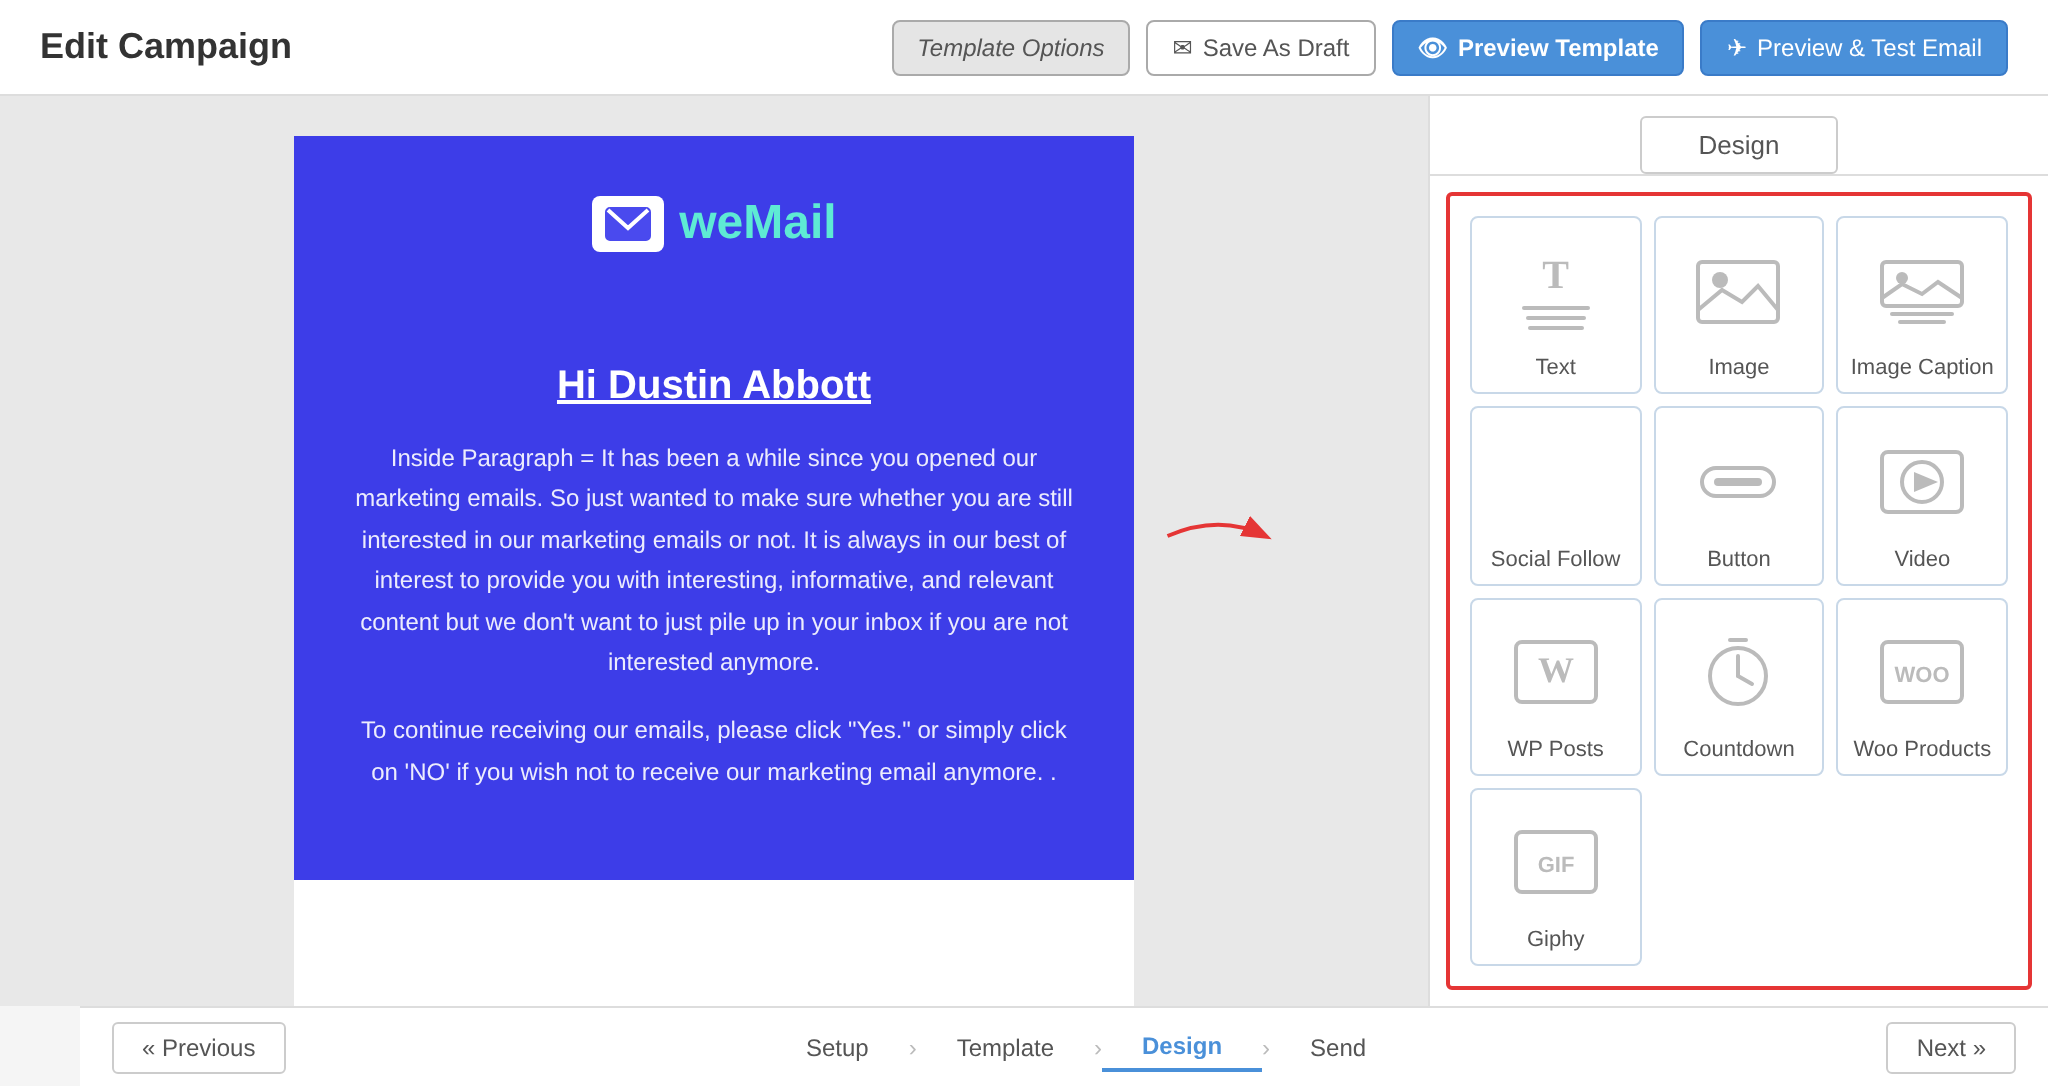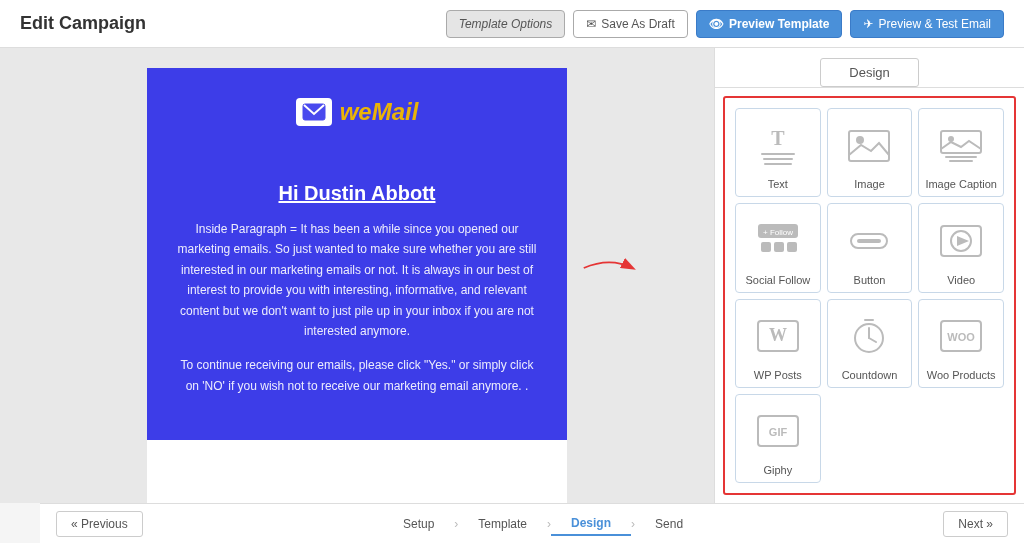--- a/index.html
+++ b/index.html
@@ -18,21 +18,21 @@
     
     .main { display: flex; height: calc(543px - 48px - 40px); overflow: hidden; }
 
     
     .email-preview { flex: 1; background: #e8e8e8; display: flex; justify-content: center; align-items: flex-start; padding: 20px; overflow-y: auto; position: relative; }
     .email-content { background: #fff; width: 420px; min-height: 480px; }
     .email-header-section { background: #3d3de8; padding: 30px 20px; text-align: center; color: #fff; }
     .email-logo { display: flex; align-items: center; justify-content: center; gap: 8px; margin-bottom: 16px; }
     .email-logo-icon { width: 36px; height: 28px; background: #fff; border-radius: 4px; display: flex; align-items: center; justify-content: center; }
     .email-logo-icon svg { width: 24px; height: 18px; }
-    .email-logo-text { font-size: 24px; font-weight: 700; color: #eab308; font-style: italic; }
+    .email-logo-text { font-size: 24px; font-weight: 700; color: #5eead4; }
     .email-body-section { background: #3d3de8; padding: 10px 30px 30px; text-align: center; color: #fff; }
     .email-body-section h2 { font-size: 20px; font-weight: 700; margin-bottom: 14px; text-decoration: underline; }
     .email-body-section p { font-size: 12px; line-height: 1.7; color: rgba(255,255,255,0.9); margin-bottom: 14px; }
     .email-body-section .cta-text { font-size: 12px; line-height: 1.7; color: rgba(255,255,255,0.9); }
 
     
     .arrow-indicator { position: absolute; left: 580px; top: 200px; }
     .arrow-indicator svg { width: 60px; height: 40px; }
 
     
@@ -155,31 +155,20 @@
               <path d="M2 20 L12 13 L22 18 L30 12 L42 20" stroke="#bbb" stroke-width="2" fill="none"></path>
               <rect x="6" y="27" width="32" height="2" rx="1" fill="#bbb"></rect>
               <rect x="10" y="31" width="24" height="2" rx="1" fill="#bbb"></rect>
             </svg>
           </div>
         </div>
         <span class="grid-item-label">Image Caption</span>
       </div>
 
       <div class="grid-item">
-        <div class="grid-item-icon">
-          <div class="icon-box">
-            <svg width="50" height="38" viewBox="0 0 50 38">
-              <rect x="5" y="2" width="40" height="14" rx="3" fill="#bbb"></rect>
-              <text x="25" y="13" text-anchor="middle" font-size="8" fill="#fff" font-family="sans-serif">+ Follow</text>
-              <rect x="8" y="20" width="10" height="10" rx="2" fill="#bbb"></rect>
-              <rect x="21" y="20" width="10" height="10" rx="2" fill="#bbb"></rect>
-              <rect x="34" y="20" width="10" height="10" rx="2" fill="#bbb"></rect>
-            </svg>
-          </div>
-        </div>
         <span class="grid-item-label">Social Follow</span>
       </div>
 
       <div class="grid-item">
         <div class="grid-item-icon">
           <div class="icon-box">
             <svg width="44" height="34" viewBox="0 0 44 34">
               <rect x="4" y="10" width="36" height="14" rx="7" fill="none" stroke="#bbb" stroke-width="2"></rect>
               <rect x="10" y="15" width="24" height="4" rx="2" fill="#bbb"></rect>
             </svg>

